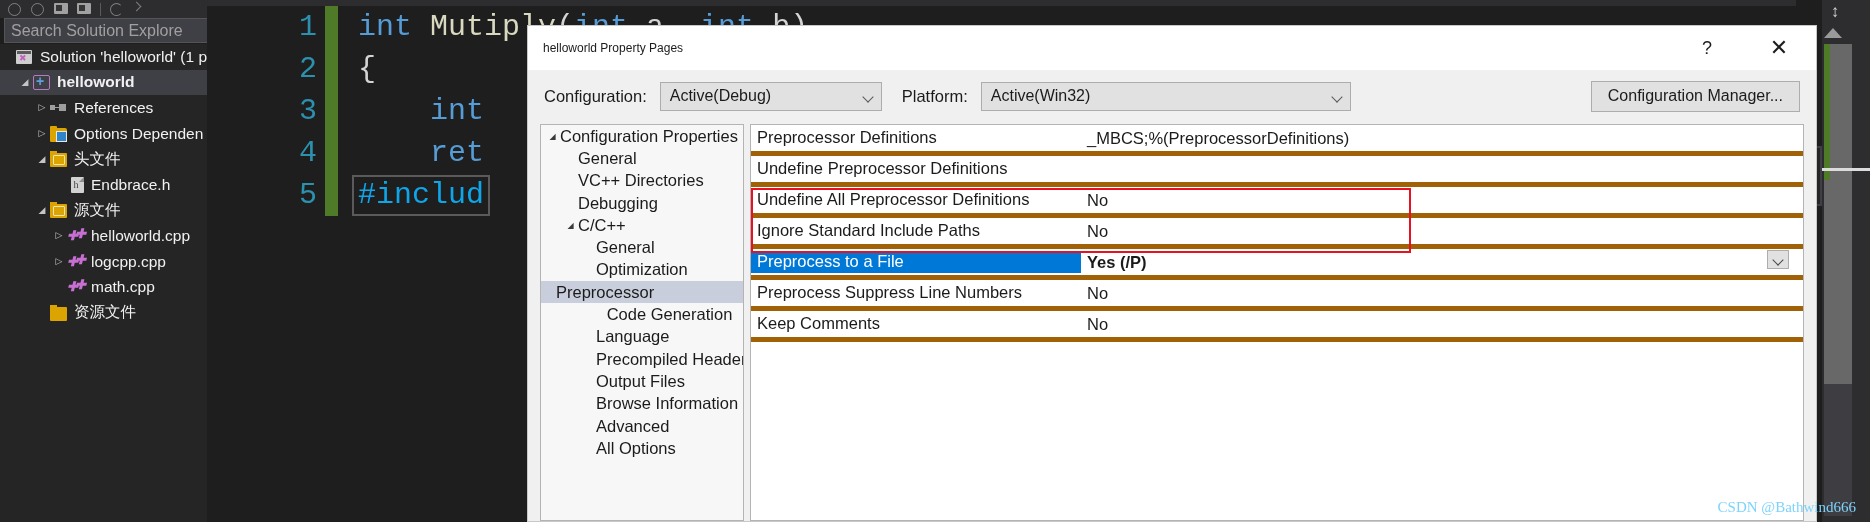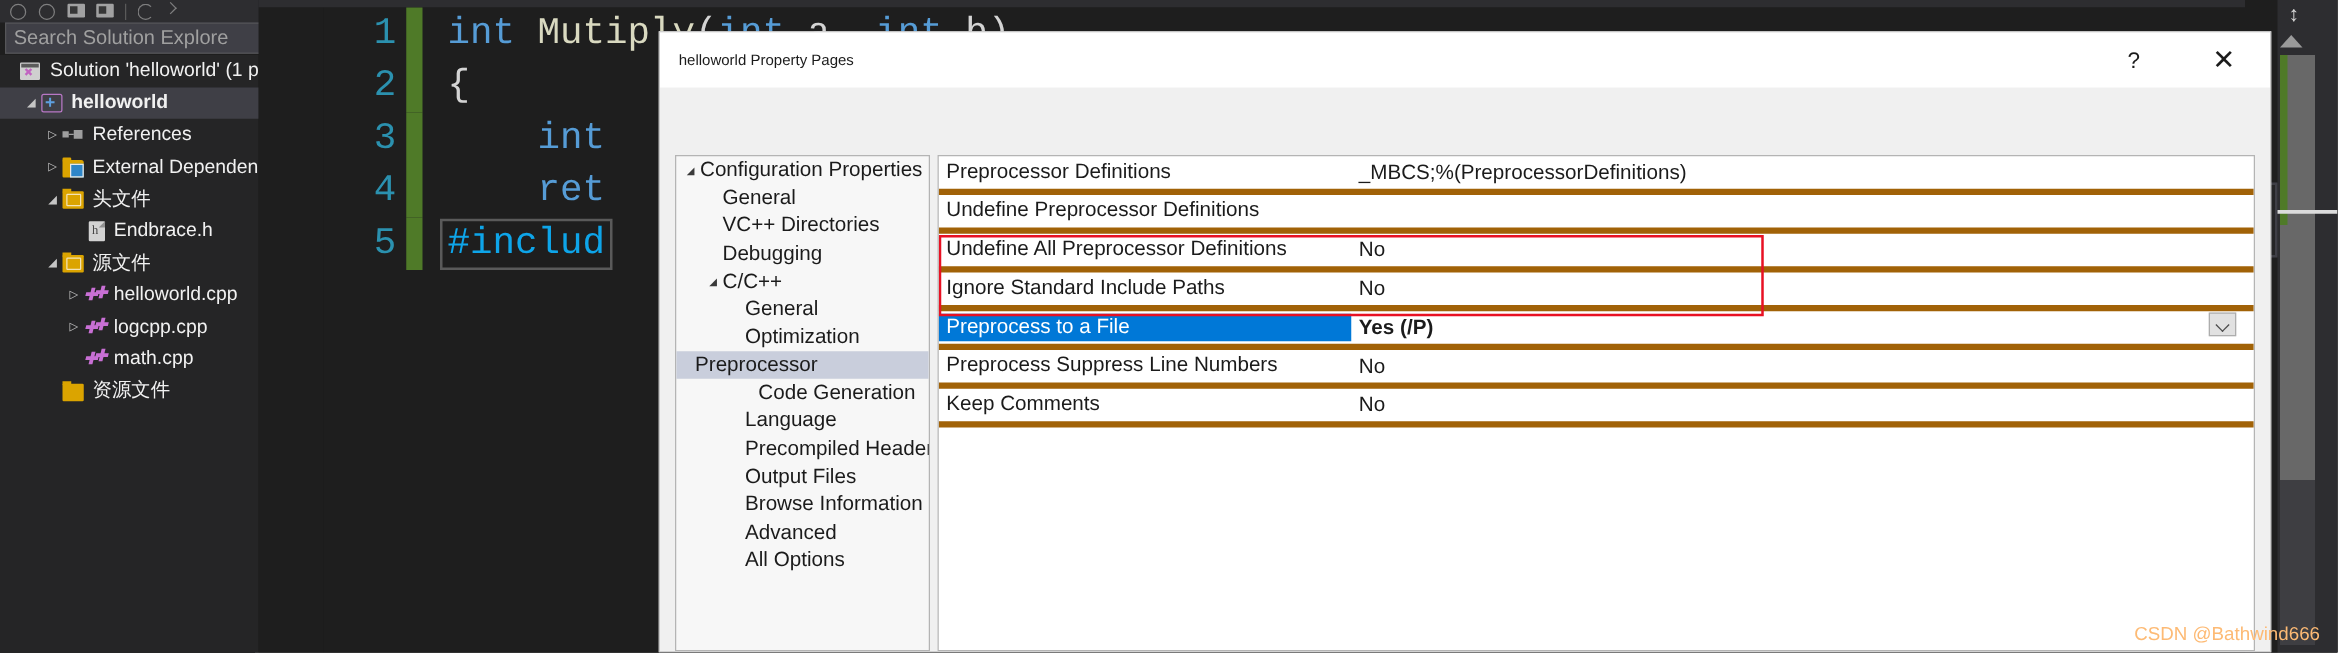--- a/index.html
+++ b/index.html
@@ -370,22 +370,22 @@
     border-right: 1.5px solid #4a4a4a; border-bottom: 1.5px solid #4a4a4a;
     transform: rotate(45deg);
   }
   .red-highlight {
     position: absolute; pointer-events: none;
     border: 2px solid #e81123;
     left: 206px; top: 160px; width: 662px; height: 52px;
   }
   .watermark {
     position: absolute; right: 14px; bottom: 6px;
-    font-size: 15px; color: #fdba74;
-    font-family: Liberation Sans, sans-serif;
+    font-size: 15px; color: #7dd3fc;
+    font-family: Liberation Serif, serif;
   }
 </style>
 </head>
 <body>
 
 <div id="root">
 
   <div class="vs-toolbar-strip">
     <div class="tb-ico">
         <div class="tb-circle"></div>
@@ -439,21 +439,21 @@
             <i class="c"></i>
           </div>
         </div>
         <div class="sln-label">References</div>
       </div>
       <div class="sln-row" style="padding-left: 34px;">
         <div class="expander">▷</div>
         <div class="node-icon">
           <div class="ic-folder-ext"></div>
         </div>
-        <div class="sln-label">External Dependen</div>
+        <div class="sln-label">Options Dependen</div>
       </div>
       <div class="sln-row" style="padding-left: 34px;">
         <div class="expander">◢</div>
         <div class="node-icon">
           <div class="ic-filter"></div>
         </div>
         <div class="sln-label">头文件</div>
       </div>
       <div class="sln-row" style="padding-left: 51px;">
         <div class="expander"></div>
@@ -557,20 +557,34 @@
   <div class="dialog">
 
     <div class="dlg-titlebar">
       <div class="dlg-title">helloworld Property Pages</div>
       <div class="dlg-titlebtns">
         <div class="dlg-tbtn help">?</div>
         <div class="dlg-tbtn close">✕</div>
       </div>
     </div>
 
+    <div class="dlg-config-row">
+      <div class="cfg-label">Configuration:</div>
+      <div class="combo" id="combo-configuration">
+        <div class="combo-value">Active(Debug)</div>
+        <div class="combo-arrow"></div>
+      </div>
+      <div class="cfg-label" style="margin-left:20px;">Platform:</div>
+      <div class="combo" id="combo-platform">
+        <div class="combo-value">Active(Win32)</div>
+        <div class="combo-arrow"></div>
+      </div>
+      <div class="spacer"></div>
+      <div class="btn-cfgmgr">Configuration Manager...</div>
+    </div>
 
     <div class="dlg-content">
       <div class="tree-pane">
 
       <div class="tree-row" style="padding-left: 4px;">
             <div class="tree-exp">◢</div>
             <div>Configuration Properties</div>
           </div>
           <div class="tree-row" style="padding-left: 22px;">
             <div class="tree-exp"></div>

